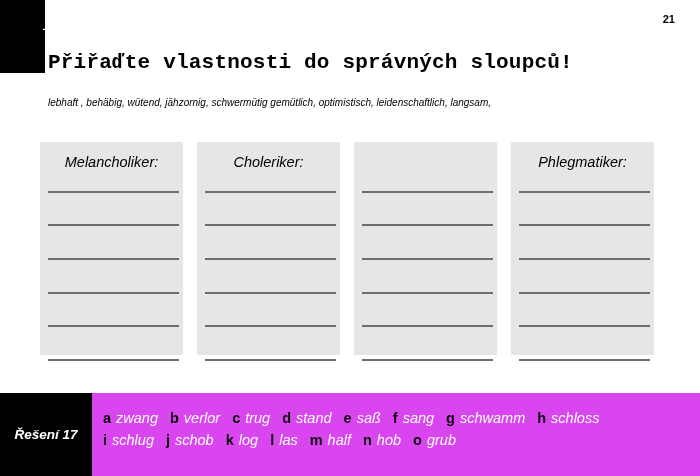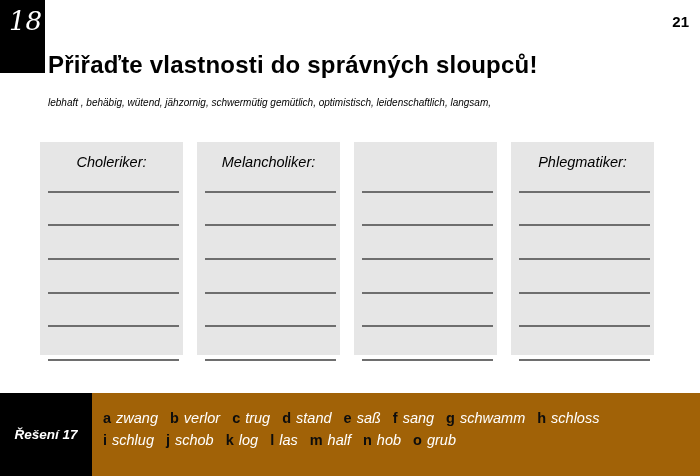--- a/index.html
+++ b/index.html
@@ -4,46 +4,46 @@
 <style>
   html,body{margin:0;padding:0;background:#fff;}
   .page{
     position:relative;width:700px;height:476px;background:#ffffff;
     font-family:"Liberation Sans",sans-serif;color:#000;overflow:hidden;
   }
   
   .tab{position:absolute;left:0;top:0;width:45px;height:73px;background:#000;}
   .tab-num{
     display:block;color:#fff;font-family:"DejaVu Serif",serif;
-    font-style:italic;font-size:26px;padding:8px 0 0 9px;line-height:1;
+    font-style:italic;font-size:26px;padding:8px 0 0 9px;line-height:1;margin-left:32px;
   }
-  .pagenum{position:absolute;top:13px;right:11px;font-size:15px;font-weight:bold;}
+  .pagenum{position:absolute;top:13px;right:25px;font-size:11px;font-weight:bold;}
   .title{
-    position:absolute;left:48px;top:51px;font-size:24px;font-weight:bold;
-    letter-spacing:.2px;white-space:nowrap;
+    position:absolute;left:48px;top:51px;font-size:21px;font-weight:bold;
+    letter-spacing:.2px;white-space:nowrap;font-family:Liberation Mono, monospace;
   }
   .words{
     position:absolute;left:48px;top:92px;width:620px;
     font-style:italic;font-size:10px;line-height:21px;
   }
   .words div{white-space:nowrap;}
   
   .cols{position:absolute;left:40px;top:142px;display:flex;gap:14px;}
   .colbox{position:relative;width:143px;height:213px;background:#e6e6e6;}
   .col-label{text-align:center;font-style:italic;font-size:14.5px;padding-top:12px;}
   .col-lines{position:absolute;left:8px;right:4px;top:17px;}
   .blank-line{height:31.7px;border-bottom:2px solid #6e6e6e;}
   
   .footer{position:absolute;left:0;top:393px;width:700px;height:83px;display:flex;}
   .footer-label{
     width:92px;background:#000;color:#fff;display:flex;align-items:center;
     justify-content:center;font-style:italic;font-weight:bold;font-size:13.5px;
     flex:0 0 92px;
   }
-  .footer-answers{flex:1;background:#a16207;padding:14px 0 0 11px;font-size:14.5px;line-height:22px;}
+  .footer-answers{flex:1;background:#d946ef;padding:14px 0 0 11px;font-size:14.5px;line-height:22px;}
   .ans-row{white-space:nowrap;}
   .ans-item{margin-right:12px;white-space:nowrap;}
   .ans-letter{font-weight:bold;color:#0d0d0d;margin-right:5px;font-style:normal;}
   .ans-word{font-style:italic;color:#ffffff;}
 </style>
 </head>
 <body>
 
 <div class="page">
 
@@ -54,32 +54,32 @@
   <div class="pagenum">21</div>
 
   <div class="title">Přiřaďte vlastnosti do správných sloupců!</div>
 
   <div class="words">
     <div>lebhaft , behäbig, wütend, jähzornig, schwermütig gemütlich, optimistisch, leidenschaftlich, langsam,</div>
   </div>
 
   <div class="cols">
     <div class="colbox">
-      <div class="col-label">Choleriker:</div>
+      <div class="col-label">Melancholiker:</div>
       <div class="col-lines">
           <div class="blank-line"></div>
           <div class="blank-line"></div>
           <div class="blank-line"></div>
           <div class="blank-line"></div>
           <div class="blank-line"></div>
           <div class="blank-line"></div>
         </div>
     </div>
     <div class="colbox">
-      <div class="col-label">Melancholiker:</div>
+      <div class="col-label">Choleriker:</div>
       <div class="col-lines">
           <div class="blank-line"></div>
           <div class="blank-line"></div>
           <div class="blank-line"></div>
           <div class="blank-line"></div>
           <div class="blank-line"></div>
           <div class="blank-line"></div>
         </div>
     </div>
     <div class="colbox">

